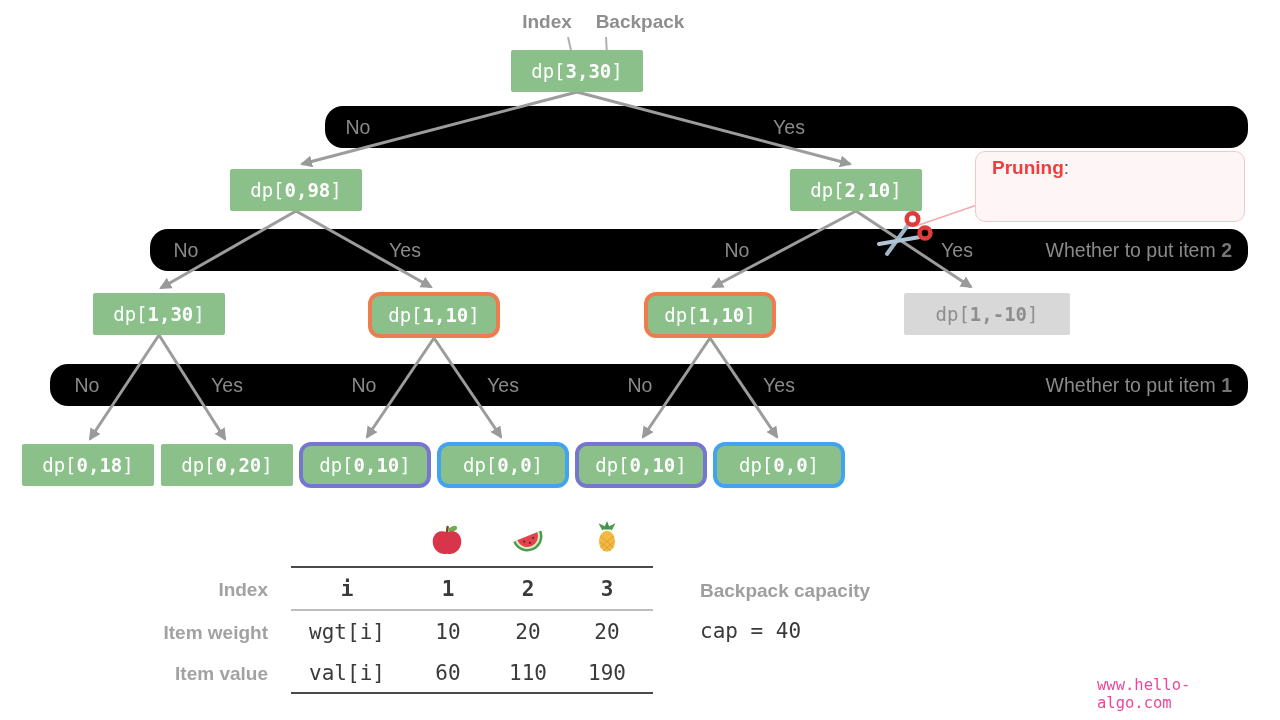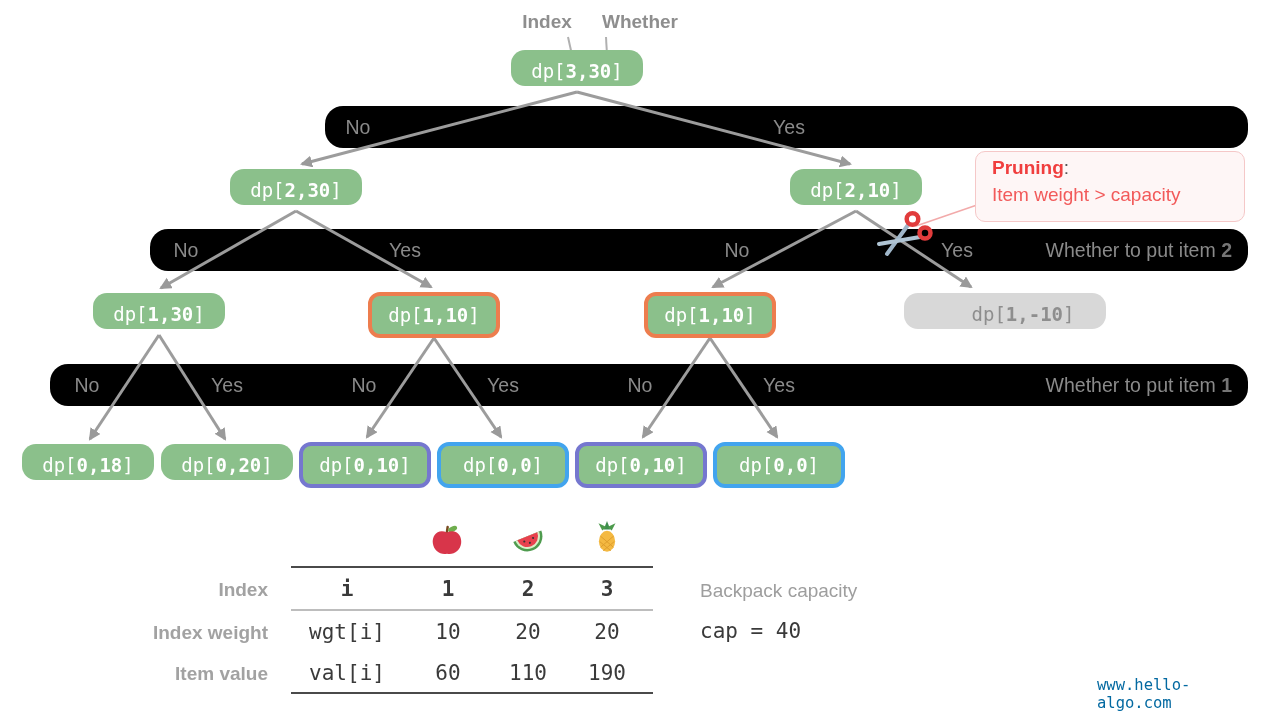--- a/index.html
+++ b/index.html
@@ -2,53 +2,53 @@
 <html><head>
 <meta charset="utf-8">
 <style>
   html,body{margin:0;padding:0;background:#fff;}
   #stage{position:relative;width:1280px;height:720px;background:#ffffff;overflow:hidden;
          font-family:"Liberation Sans",sans-serif;}
   
   .band{position:absolute;background:#000000;border-radius:18px;height:42px;z-index:1;
         color:#8A8A8A;font-size:19.5px;}
   #edges{position:absolute;left:0;top:0;z-index:2;pointer-events:none;}
-  .node{position:absolute;z-index:3;width:132px;height:36px;line-height:42px;border-radius:14px;
+  .node{position:absolute;z-index:3;width:132px;height:42px;line-height:42px;border-radius:2px;
         background:#8BC08B;color:#ffffff;text-align:center;
         font-family:"DejaVu Sans Mono",monospace;font-size:19px;}
   .node .num{font-weight:bold;}
   .node.hl{height:46px;line-height:38px;border:4px solid #ED7D4E;border-radius:12px;box-sizing:border-box;}
   .hl-purple{border-color:#7577CF !important;}
   .hl-blue{border-color:#42A4EE !important;}
-  .node.gray{background:#D8D8D8;color:#8E8E8E;width:166px;padding-left:36px;}
+  .node.gray{background:#D8D8D8;color:#8E8E8E;width:166px;}
   .choice{position:absolute;top:0;line-height:42px;transform:translateX(-50%);}
   .q{position:absolute;right:16px;top:0;line-height:42px;}
   .qn{font-weight:bold;color:#757575;}
   .pointer-label{position:absolute;transform:translateX(-50%);z-index:3;
                  font-weight:bold;color:#8E8E8E;font-size:19px;}
   .prune-box{position:absolute;left:975px;top:151px;width:270px;height:71px;box-sizing:border-box;
              background:#FEF6F6;border:1.5px solid #F5C8C8;border-radius:10px;z-index:4;
              padding:2px 0 0 16px;font-size:19px;line-height:27px;}
   .prune-title{color:#F03E3E;font-weight:bold;}
   .prune-colon{color:#555555;}
   .prune-body{color:#F25A5A;}
   .icon-abs{position:absolute;z-index:4;}
   
   .tlabel{position:absolute;z-index:3;font-weight:bold;color:#A2A2A2;font-size:19px;
           width:210px;text-align:right;left:58px;}
   .cell{position:absolute;z-index:3;transform:translateX(-50%);
         font-family:"DejaVu Sans Mono",monospace;font-size:21px;color:#3A3A3A;white-space:nowrap;}
   .cell.b{font-weight:bold;}
   .hline{position:absolute;z-index:3;left:291px;width:362px;height:0;border-top:2px solid #4A4A4A;}
   .hline.light{border-top-color:#BDBDBD;}
-  .cap-label{position:absolute;left:700px;top:580px;z-index:3;font-weight:normal;color:#9E9E9E;font-size:19px;}
+  .cap-label{position:absolute;left:700px;top:580px;z-index:3;font-weight:bold;color:#9E9E9E;font-size:19px;}
   .cap-value{position:absolute;left:700px;top:619px;z-index:3;
              font-family:"DejaVu Sans Mono",monospace;font-size:21px;color:#3A3A3A;}
   .watermark{position:absolute;left:1158px;top:676px;transform:translateX(-50%);z-index:3;
-             font-family:"DejaVu Sans Mono",monospace;font-size:15.5px;color:#0369a1;}
+             font-family:"DejaVu Sans Mono",monospace;font-size:15.5px;color:#ec4899;}
 </style>
 </head>
 <body>
 
 <div id="stage">
 
   <div class="band" style="left:325px;top:106px;width:923px;">
     <span class="choice" style="left:33px">No</span>
     <span class="choice" style="left:464px">Yes</span>
   </div>
@@ -90,27 +90,27 @@
       <line x1="710" y1="338" x2="777" y2="437" marker-end="url(#arw)"></line>
     </g>
     <g stroke="#B0B0B0" stroke-width="2">
       <line x1="568" y1="37" x2="572" y2="55"></line>
       <line x1="606" y1="37" x2="607" y2="55"></line>
     </g>
     <line x1="977" y1="205" x2="916" y2="226" stroke="#F2AAAA" stroke-width="1.5"></line>
   </svg>
 
   <div class="pointer-label" style="left:547px;top:11px;">Index</div>
-  <div class="pointer-label" style="left:640px;top:11px;">Whether</div>
+  <div class="pointer-label" style="left:640px;top:11px;">Backpack</div>
 
   <div class="node" style="left:511px;top:50px">
     <span><span>dp[</span><span class="num">3,30</span><span>]</span></span>
   </div>
   <div class="node" style="left:230px;top:169px">
-    <span><span>dp[</span><span class="num">2,30</span><span>]</span></span>
+    <span><span>dp[</span><span class="num">0,98</span><span>]</span></span>
   </div>
   <div class="node" style="left:790px;top:169px">
     <span><span>dp[</span><span class="num">2,10</span><span>]</span></span>
   </div>
   <div class="node" style="left:93px;top:293px">
     <span><span>dp[</span><span class="num">1,30</span><span>]</span></span>
   </div>
   <div class="node hl" style="left:368px;top:292px">
     <span><span>dp[</span><span class="num">1,10</span><span>]</span></span>
   </div>
@@ -134,21 +134,20 @@
   </div>
   <div class="node hl hl-purple" style="left:575px;top:442px">
     <span><span>dp[</span><span class="num">0,10</span><span>]</span></span>
   </div>
   <div class="node hl hl-blue" style="left:713px;top:442px">
     <span><span>dp[</span><span class="num">0,0</span><span>]</span></span>
   </div>
 
   <div class="prune-box">
     <span class="prune-title">Pruning</span><span class="prune-colon">:</span><br>
-    <span class="prune-body">Item weight &gt; capacity</span>
   </div>
 
   <svg class="icon-abs" style="left:877px;top:208px" width="58" height="58" viewBox="0 0 58 58">
     <line x1="31" y1="17" x2="10" y2="46" stroke="#9FB6C9" stroke-width="4" stroke-linecap="round"></line>
     <line x1="43" y1="29" x2="2" y2="36" stroke="#AFC4D4" stroke-width="4" stroke-linecap="round"></line>
     <circle cx="35.5" cy="11" r="5.8" fill="none" stroke="#E13C3C" stroke-width="4.5"></circle>
     <circle cx="48" cy="25" r="5.5" fill="none" stroke="#E13C3C" stroke-width="4.5"></circle>
   </svg>
 
   <svg class="icon-abs" style="left:430px;top:522px" width="34" height="34" viewBox="0 0 36 36">
@@ -182,21 +181,21 @@
   <div class="hline" style="top:566px"></div>
   <div class="hline light" style="top:609px"></div>
   <div class="hline" style="top:692px"></div>
 
   <div class="tlabel" style="top:579px">Index</div>
   <span class="cell b" style="left:347px;top:577px">i</span>
   <span class="cell b" style="left:448px;top:577px">1</span>
   <span class="cell b" style="left:528px;top:577px">2</span>
   <span class="cell b" style="left:607px;top:577px">3</span>
 
-  <div class="tlabel" style="top:622px">Index weight</div>
+  <div class="tlabel" style="top:622px">Item weight</div>
   <span class="cell" style="left:347px;top:620px">wgt[i]</span>
   <span class="cell" style="left:448px;top:620px">10</span>
   <span class="cell" style="left:528px;top:620px">20</span>
   <span class="cell" style="left:607px;top:620px">20</span>
 
   <div class="tlabel" style="top:663px">Item value</div>
   <span class="cell" style="left:347px;top:661px">val[i]</span>
   <span class="cell" style="left:448px;top:661px">60</span>
   <span class="cell" style="left:528px;top:661px">110</span>
   <span class="cell" style="left:607px;top:661px">190</span>

